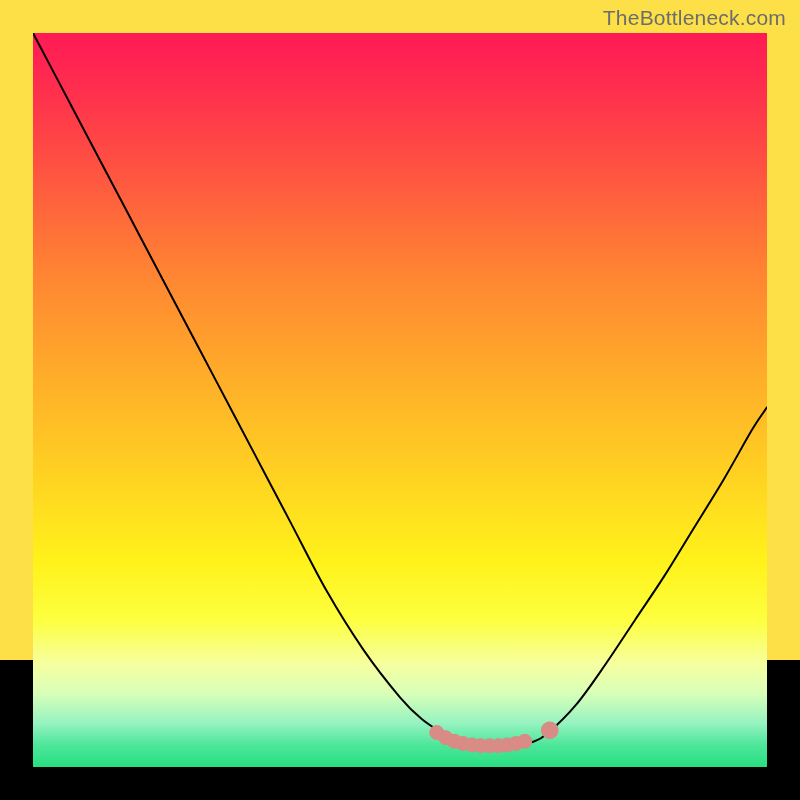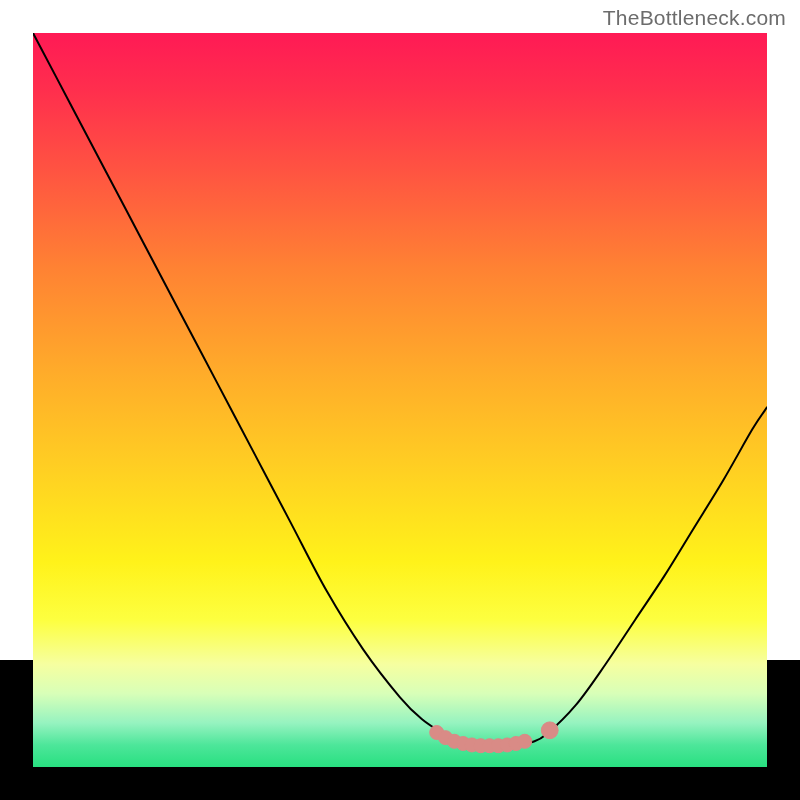--- a/index.html
+++ b/index.html
@@ -8,21 +8,21 @@
     width: 800px;
     height: 800px;
     background: #000;
     overflow: hidden;
     font-family: Arial, Helvetica, sans-serif;
   }
   .stage {
     position: relative;
     width: 800px;
     height: 660px;
-    background: #ffffff;
+    background: #fde047;
   }
   .plot {
     position: absolute;
     left: 33px;
     top: 33px;
     width: 734px;
     height: 734px;
     overflow: hidden;
   }
   .gradient {

